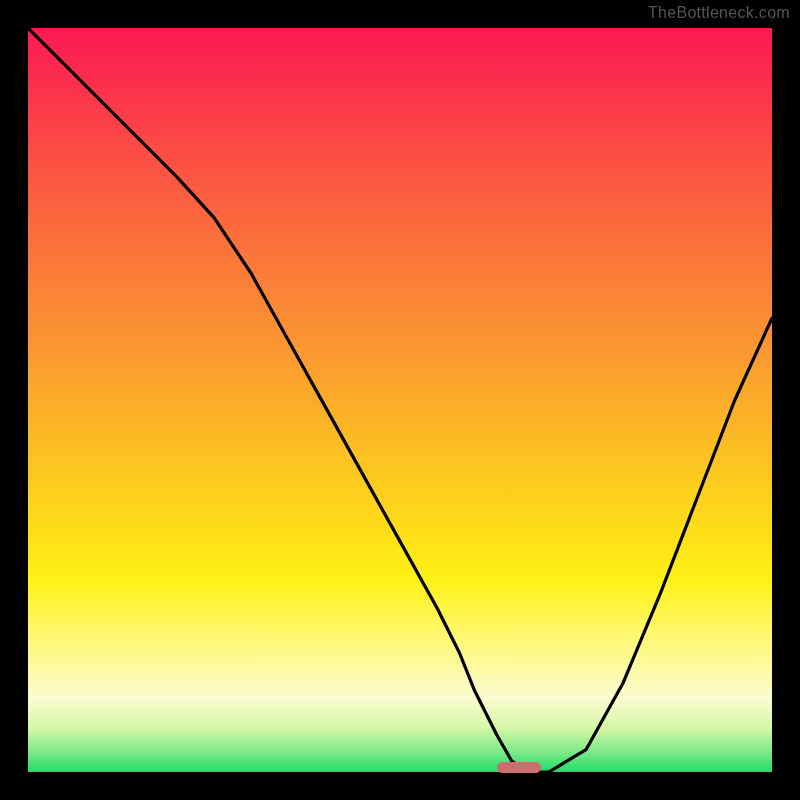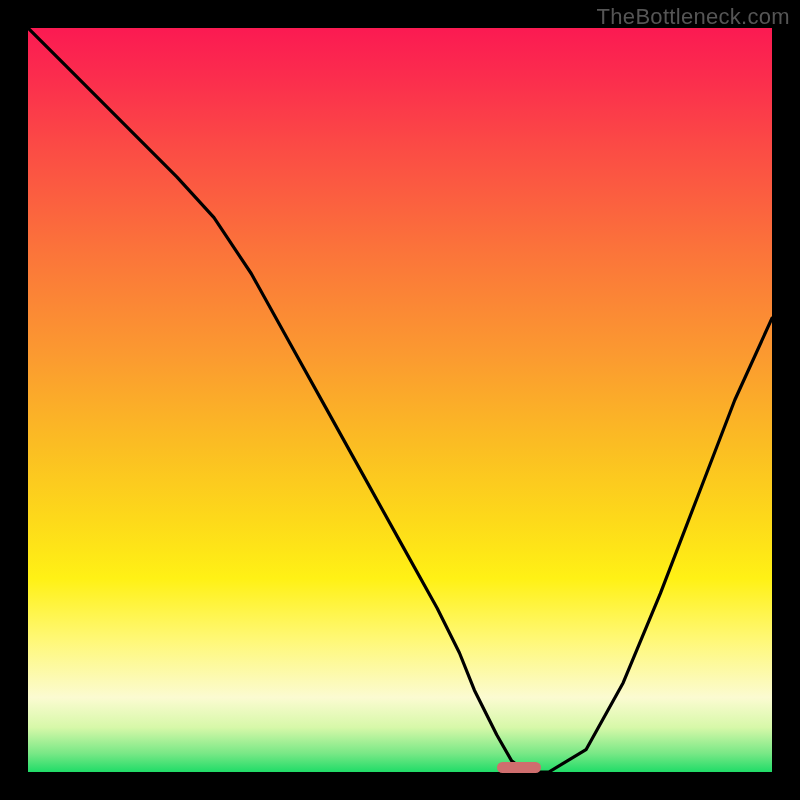--- a/index.html
+++ b/index.html
@@ -15,21 +15,21 @@
     position: relative;
     width: 800px;
     height: 800px;
     background: #000;
   }
   .watermark {
     position: absolute;
     top: 4px;
     right: 10px;
     color: #555;
-    font-size: 22px;
+    font-size: 16px;
     font-weight: 500;
     letter-spacing: 0.3px;
     z-index: 5;
   }
   .plot {
     position: absolute;
     left: 28px;
     top: 28px;
     width: 744px;
     height: 744px;

